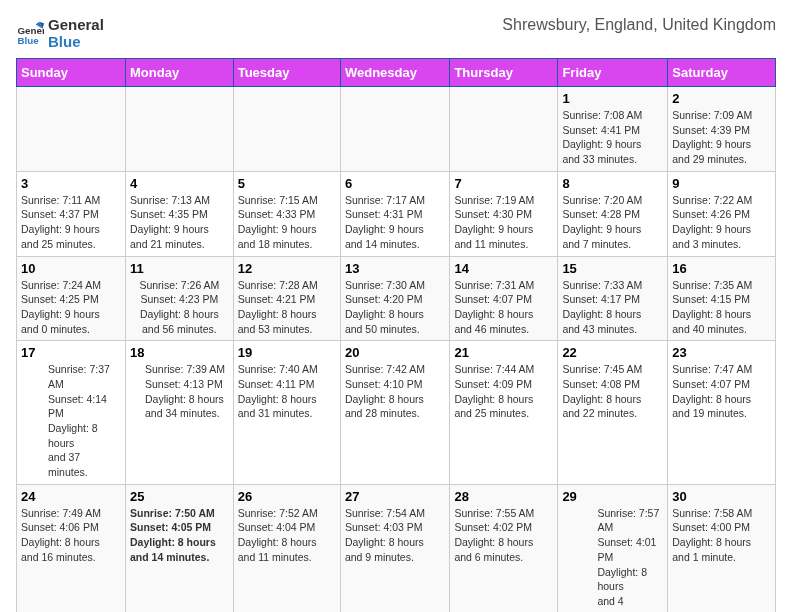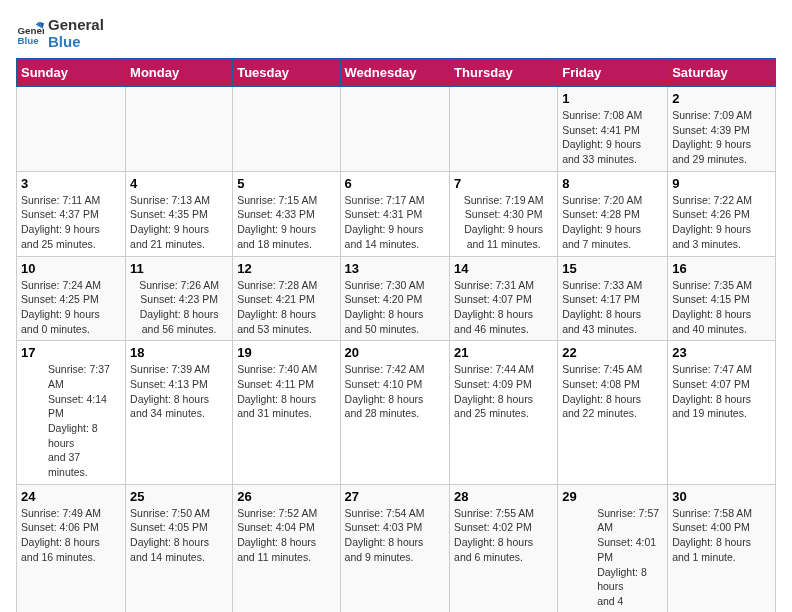--- a/index.html
+++ b/index.html
@@ -36,21 +36,21 @@
     .location-title {
       font-size: 16px;
       color: #555;
     }
     .calendar {
       width: 100%;
       border-collapse: collapse;
       font-size: 11px;
     }
     .calendar th {
-      background: #be185d;
+      background: #d946ef;
       color: #fff;
       padding: 6px 4px;
       text-align: left;
       font-size: 13px;
       border: 1px solid #1a5a9f;
     }
     .calendar td {
       border: 1px solid #ccc;
       vertical-align: top;
       padding: 4px;
@@ -92,20 +92,21 @@
       <text x="2" y="36" font-size="14" font-weight="bold" fill="#2a7abf">Blue</text>
       <polygon points="28,8 38,14 33,4" fill="#2a7abf"></polygon>
       <polygon points="33,4 38,14 40,6" fill="#1a5a9f"></polygon>
     </svg>
     <div>
       <div style="font-size:15px;font-weight:bold;color:#333;">General</div>
       <div style="font-size:15px;font-weight:bold;color:#2a7abf;">Blue</div>
     </div>
   </div>
   <div class="title-area">
+    <div class="location-title">Shrewsbury, England, United Kingdom</div>
   </div>
 </div>
 
 <table class="calendar">
   <thead>
     <tr>
     <th>Sunday</th>
         <th>Monday</th>
         <th>Tuesday</th>
         <th>Wednesday</th>
@@ -160,21 +161,21 @@
         </td>
         <td>
           <span class="day-num">6</span>
           <div class="day-info" style="white-space: pre-line;">Sunrise: 7:17 AM
 Sunset: 4:31 PM
 Daylight: 9 hours
 and 14 minutes.</div>
         </td>
         <td>
           <span class="day-num">7</span>
-          <div class="day-info" style="white-space: pre-line; text-align: center;">Sunrise: 7:19 AM
+          <div class="day-info" style="white-space: pre-line;">Sunrise: 7:19 AM
 Sunset: 4:30 PM
 Daylight: 9 hours
 and 11 minutes.</div>
         </td>
         <td>
           <span class="day-num">8</span>
           <div class="day-info" style="white-space: pre-line;">Sunrise: 7:20 AM
 Sunset: 4:28 PM
 Daylight: 9 hours
 and 7 minutes.</div>
@@ -241,21 +242,21 @@
       <tr>
         <td>
           <span class="day-num">17</span>
           <div class="day-info" style="white-space: pre-line; margin-left: 27px;">Sunrise: 7:37 AM
 Sunset: 4:14 PM
 Daylight: 8 hours
 and 37 minutes.</div>
         </td>
         <td>
           <span class="day-num">18</span>
-          <div class="day-info" style="white-space: pre-line;">Sunrise: 7:39 AM
+          <div class="day-info" style="white-space: pre-line; margin-left: 15px;">Sunrise: 7:39 AM
 Sunset: 4:13 PM
 Daylight: 8 hours
 and 34 minutes.</div>
         </td>
         <td>
           <span class="day-num">19</span>
           <div class="day-info" style="white-space: pre-line;">Sunrise: 7:40 AM
 Sunset: 4:11 PM
 Daylight: 8 hours
 and 31 minutes.</div>
@@ -292,21 +293,21 @@
       <tr>
         <td>
           <span class="day-num">24</span>
           <div class="day-info" style="white-space: pre-line;">Sunrise: 7:49 AM
 Sunset: 4:06 PM
 Daylight: 8 hours
 and 16 minutes.</div>
         </td>
         <td>
           <span class="day-num">25</span>
-          <div class="day-info" style="white-space: pre-line;">Sunrise: 7:50 AM
+          <div class="day-info" style="white-space: pre-line; font-weight: bold;">Sunrise: 7:50 AM
 Sunset: 4:05 PM
 Daylight: 8 hours
 and 14 minutes.</div>
         </td>
         <td>
           <span class="day-num">26</span>
           <div class="day-info" style="white-space: pre-line;">Sunrise: 7:52 AM
 Sunset: 4:04 PM
 Daylight: 8 hours
 and 11 minutes.</div>

